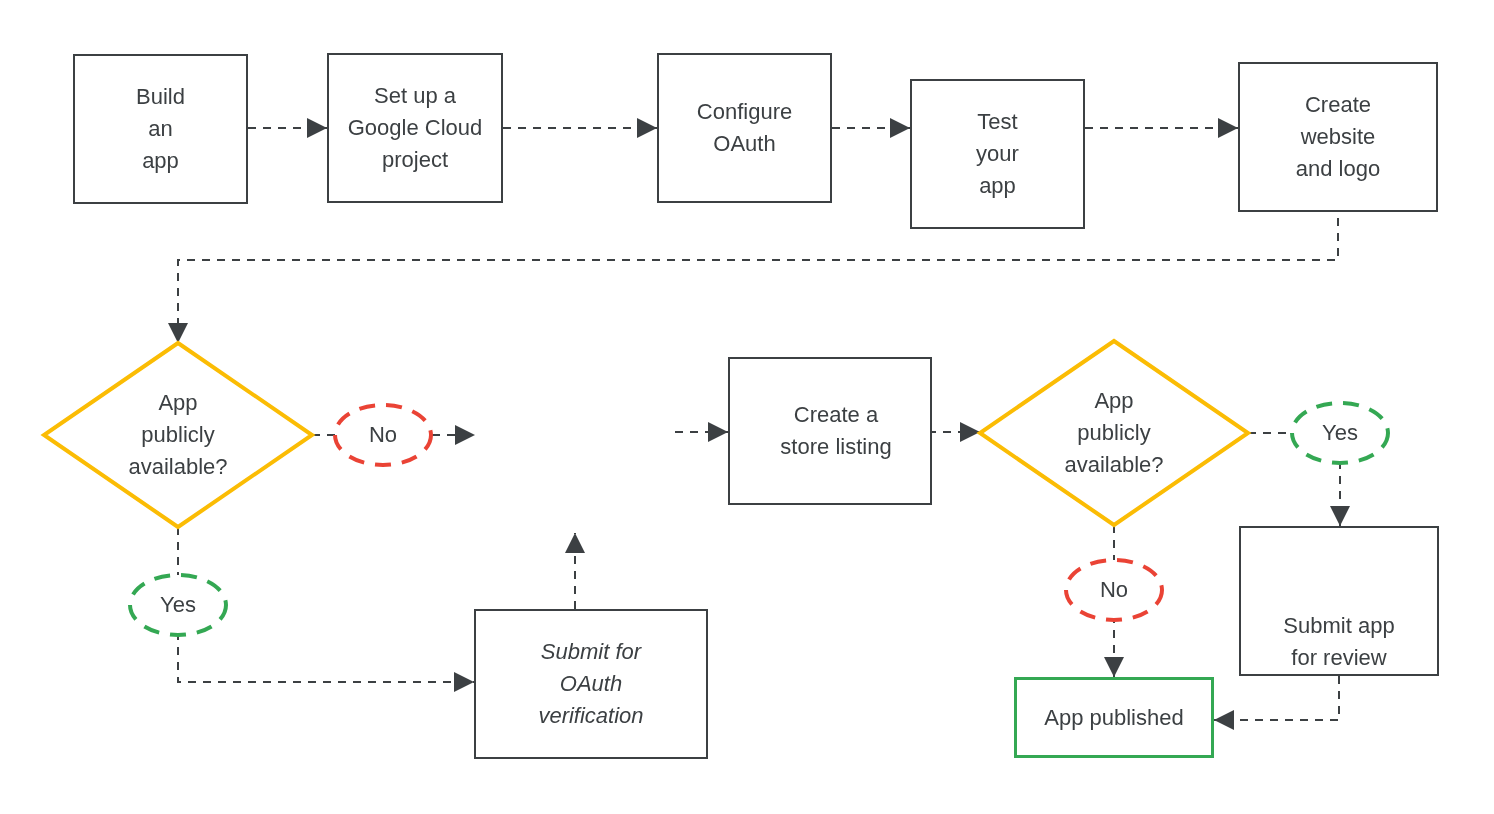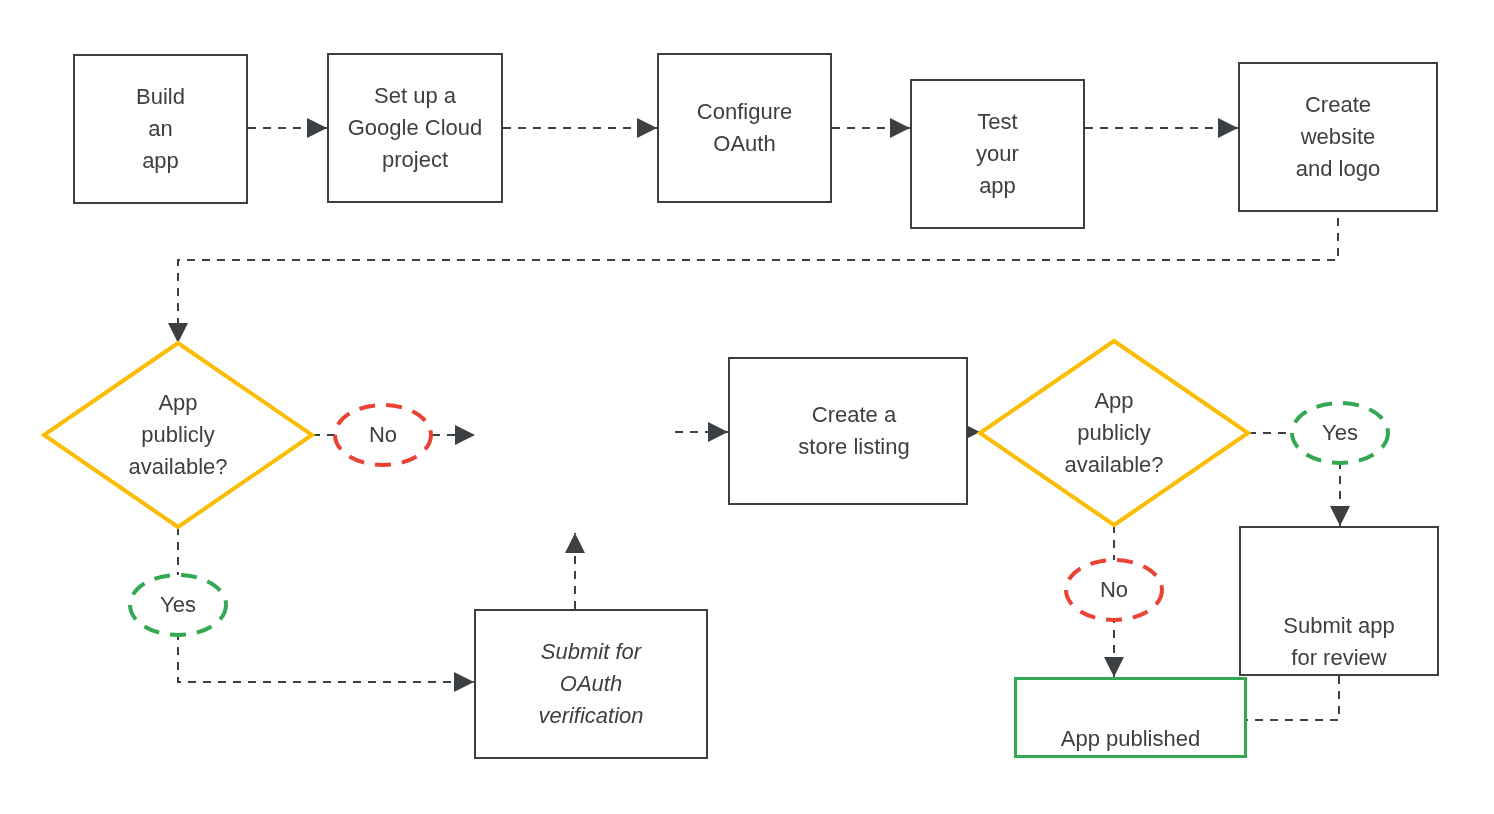--- a/index.html
+++ b/index.html
@@ -30,24 +30,24 @@
     white-space:pre-line;
     pointer-events:none;
   }
   
   #n-build    {left:73px;  top:54px;  width:175px; height:150px;}
   #n-setup    {left:327px; top:53px;  width:176px; height:150px;}
   #n-oauth    {left:657px; top:53px;  width:175px; height:150px;}
   #n-test     {left:910px; top:53px;  width:175px; height:150px;margin-top:26px;}
   #n-website  {left:1238px;top:53px;  width:200px; height:150px;margin-top:9px;}
   #n-sdk      {left:475px; top:325px; width:200px; height:208px;}
-  #n-store    {left:728px; top:357px; width:240px; height:148px;padding-left:12px;}
+  #n-store    {left:728px; top:357px; width:204px; height:148px;padding-left:12px;}
   #n-verif    {left:474px; top:609px; width:234px; height:150px;font-style:italic;}
   #n-review   {left:1239px;top:526px; width:200px; height:150px;align-items:flex-end;}
-  #n-published{left:1014px;top:677px; width:233px; height:81px;align-items:flex-end;}
+  #n-published{left:1014px;top:677px; width:200px; height:81px;}
   
   #lbl-d1{left:68px;  top:387px; width:220px;}
   #lbl-d2{left:1004px;top:385px; width:220px;}
   
   #lbl-no1 {left:335px; top:419px; width:96px;}
   #lbl-yes1{left:130px; top:589px; width:96px;}
   #lbl-yes2{left:1292px;top:417px; width:96px;}
   #lbl-no2 {left:1066px;top:574px; width:96px;}
 </style>
 </head>

